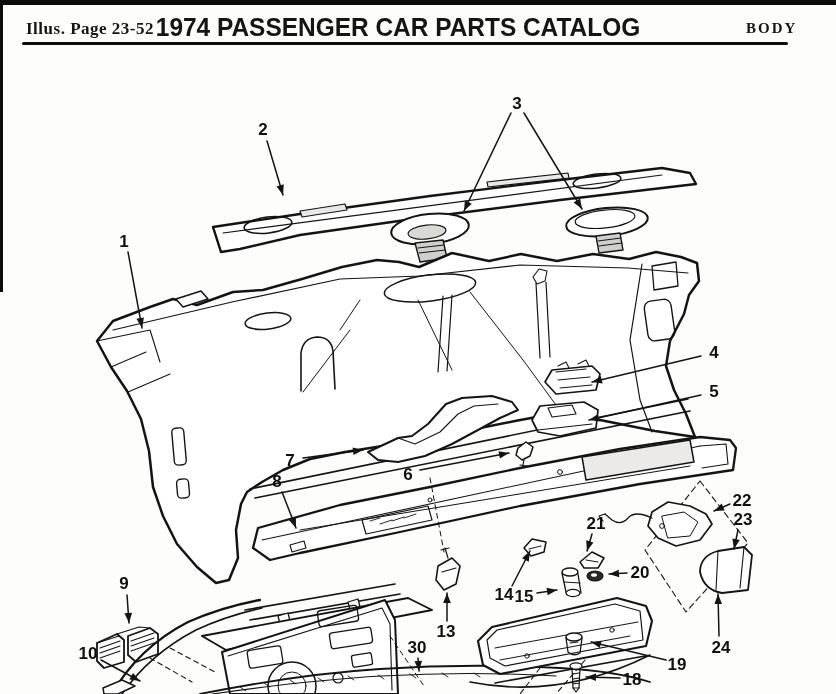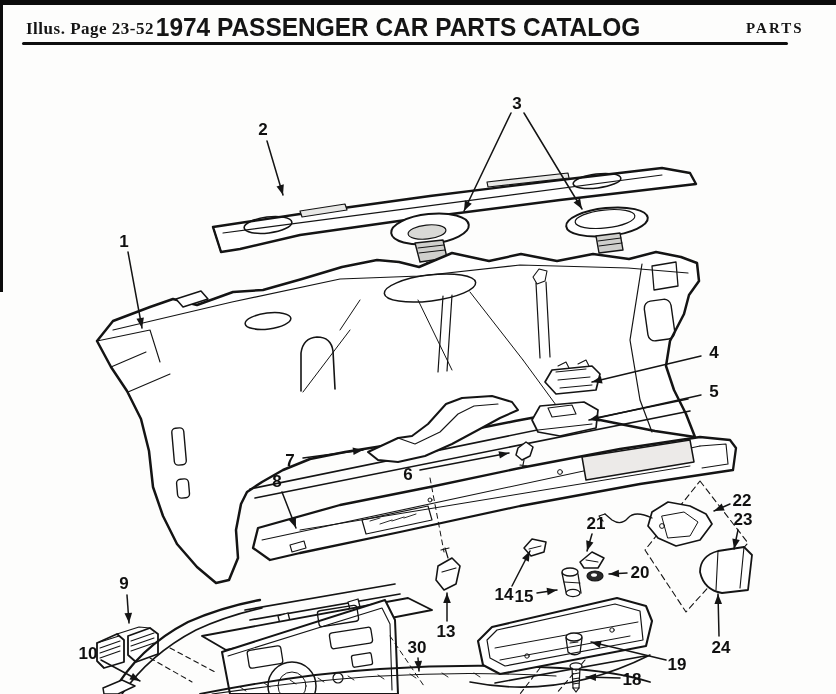--- a/index.html
+++ b/index.html
@@ -31,21 +31,21 @@
     fill:#101010;
   }
 </style>
 </head>
 <body>
 
 <div class="topbar"></div>
 <div class="leftbar"></div>
 <div class="hdr-illus">Illus. Page 23-52</div>
 <div class="hdr-title">1974 PASSENGER CAR PARTS CATALOG</div>
-<div class="hdr-body">PARTS</div>
+<div class="hdr-body">BODY</div>
 <div class="hdr-rule"></div>
 
 <svg class="fig" width="836" height="694" viewBox="0 0 836 694">
   <g fill="none" stroke="#141414" stroke-linecap="round" stroke-linejoin="round">
 
     <g>
       <path d="M213,227 L300,214 430,196 560,180 662,168 690,173 696,184 560,200 420,218 300,235 240,249 221,252 Z" fill="#fff" stroke-width="2.4"></path>
       <path d="M223,233 L662,175" stroke-width="1.2"></path>
       <path d="M213,227 L221,252" stroke-width="1.4"></path>
       <ellipse cx="268" cy="225" rx="24" ry="8" transform="rotate(-7 268 225)" stroke-width="1.6"></ellipse>

